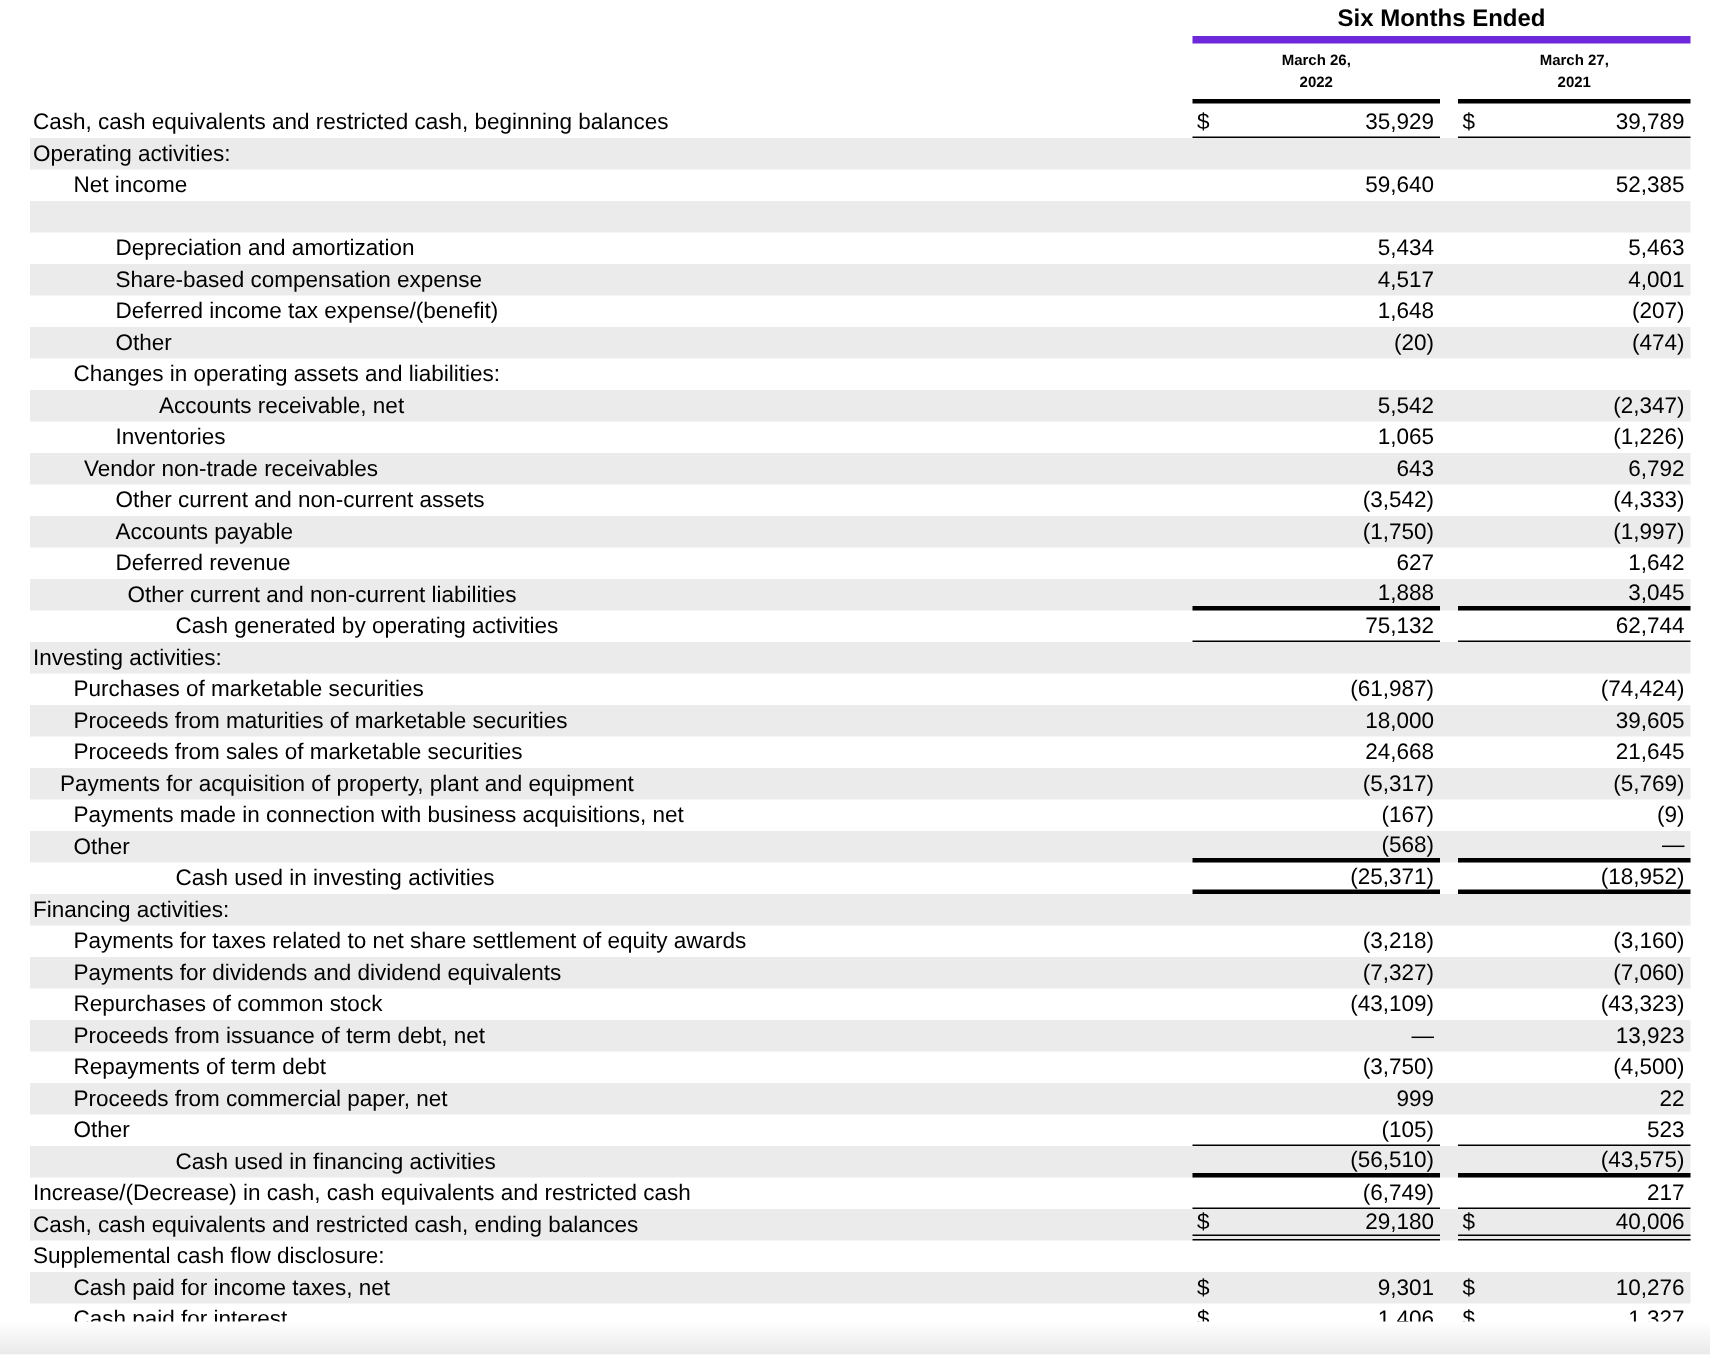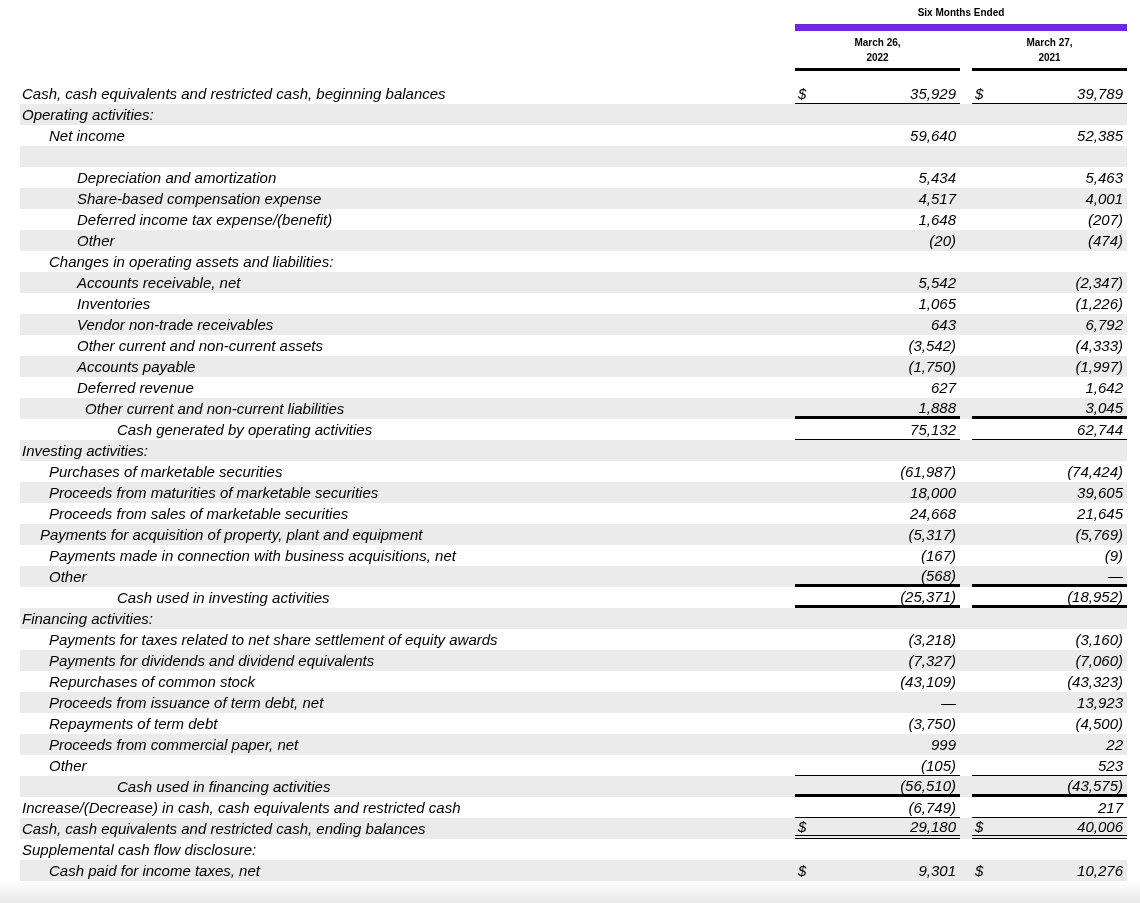--- a/index.html
+++ b/index.html
@@ -21,39 +21,39 @@
     width: 1107px;
     font-size: 15px;
   }
   
   .thead { display: flex; }
   .label-spacer { width: 775px; }
   .vals-head { width: 332px; }
   .six-months {
     text-align: center;
     font-weight: bold;
-    font-size: 10px;
+    font-size: 16px;
     line-height: 16px;
     padding-bottom: 3px;
-    border-bottom: 7px solid #6d28d9;
+    border-bottom: 5px solid #6d28d9;
   }
   .date-cols { display: flex; padding-top: 3px; }
   .date-col {
     text-align: center;
     font-weight: bold;
     font-size: 10px;
     line-height: 15px;
     padding: 1px 0 3px 0;
     border-bottom: 3px solid #000;
     box-sizing: border-box;
   }
   .date-col1 { width: 165px; margin-right: 12px; }
   .date-col2 { width: 155px; }
   
-  .rows { margin-top: 12px; font-style: italic; }
+  .rows { margin-top: 2px; }
   .row {
     display: flex;
     height: 21px;
     align-items: stretch;
   }
   .row:nth-child(even) { background: #ebebeb; }
   .row .label {
     width: 775px;
     box-sizing: border-box;
     display: flex;
@@ -200,21 +200,21 @@
     <div class="val val1">
       <span class="dollar"></span>
       <span class="num"></span>
     </div>
     <div class="val val2">
       <span class="dollar"></span>
       <span class="num"></span>
     </div>
   </div>
         <div class="row rule-none">
-    <div class="label" style="padding-left: 57px;">Accounts receivable, net</div>
+    <div class="label" style="padding-left: 86px;">Accounts receivable, net</div>
     <div class="val val1">
       <span class="dollar"></span>
       <span class="num">5,542</span>
     </div>
     <div class="val val2">
       <span class="dollar"></span>
       <span class="num">(2,347)</span>
     </div>
   </div>
         <div class="row rule-none">
@@ -222,21 +222,21 @@
     <div class="val val1">
       <span class="dollar"></span>
       <span class="num">1,065</span>
     </div>
     <div class="val val2">
       <span class="dollar"></span>
       <span class="num">(1,226)</span>
     </div>
   </div>
         <div class="row rule-none">
-    <div class="label" style="padding-left: 57px;">Vendor non-trade receivables</div>
+    <div class="label" style="padding-left: 36px;">Vendor non-trade receivables</div>
     <div class="val val1">
       <span class="dollar"></span>
       <span class="num">643</span>
     </div>
     <div class="val val2">
       <span class="dollar"></span>
       <span class="num">6,792</span>
     </div>
   </div>
         <div class="row rule-none">

